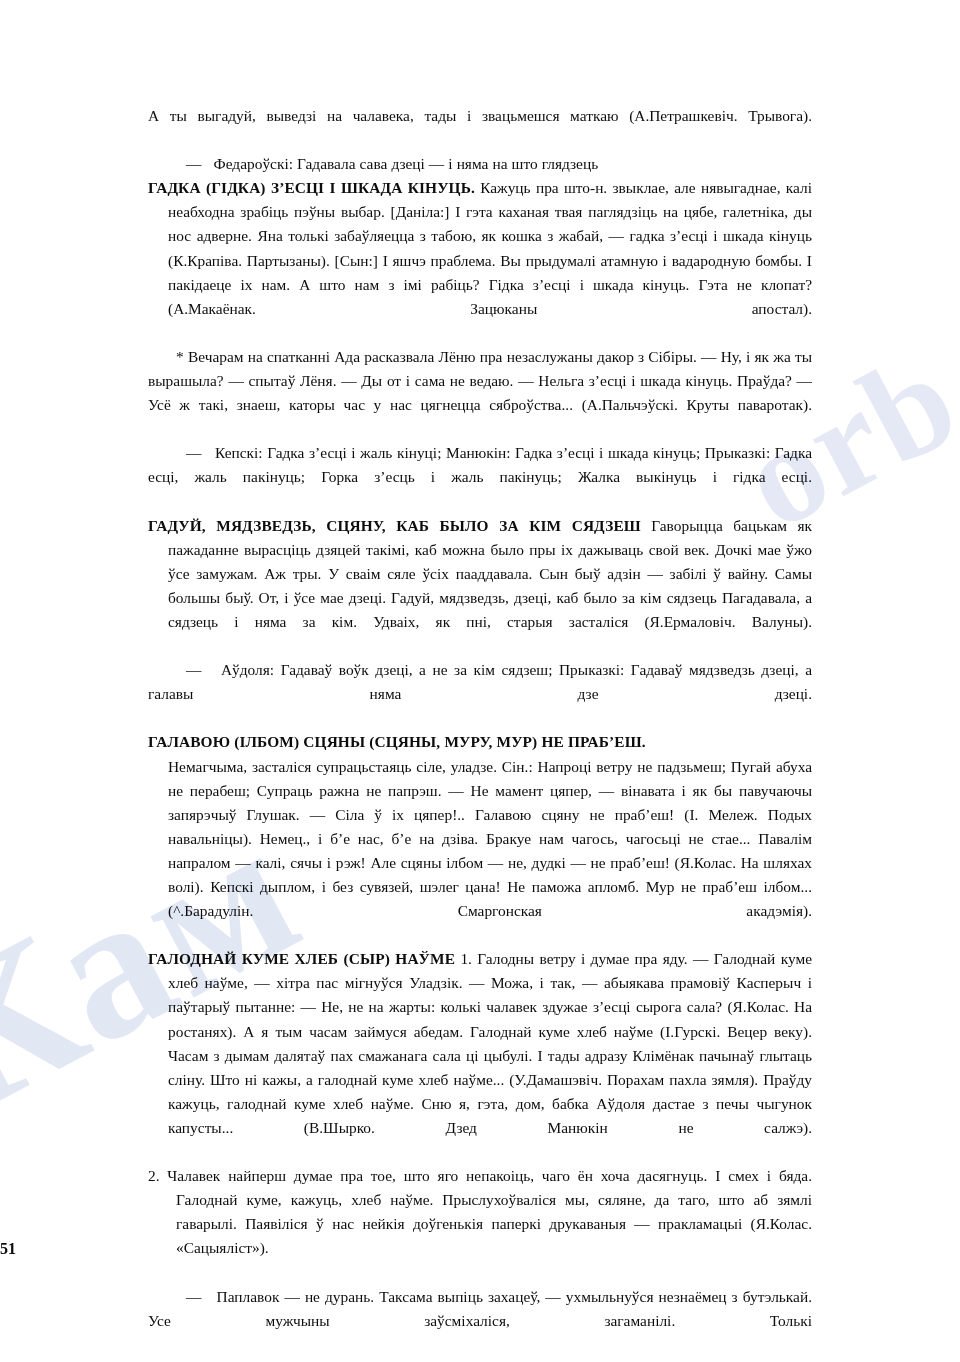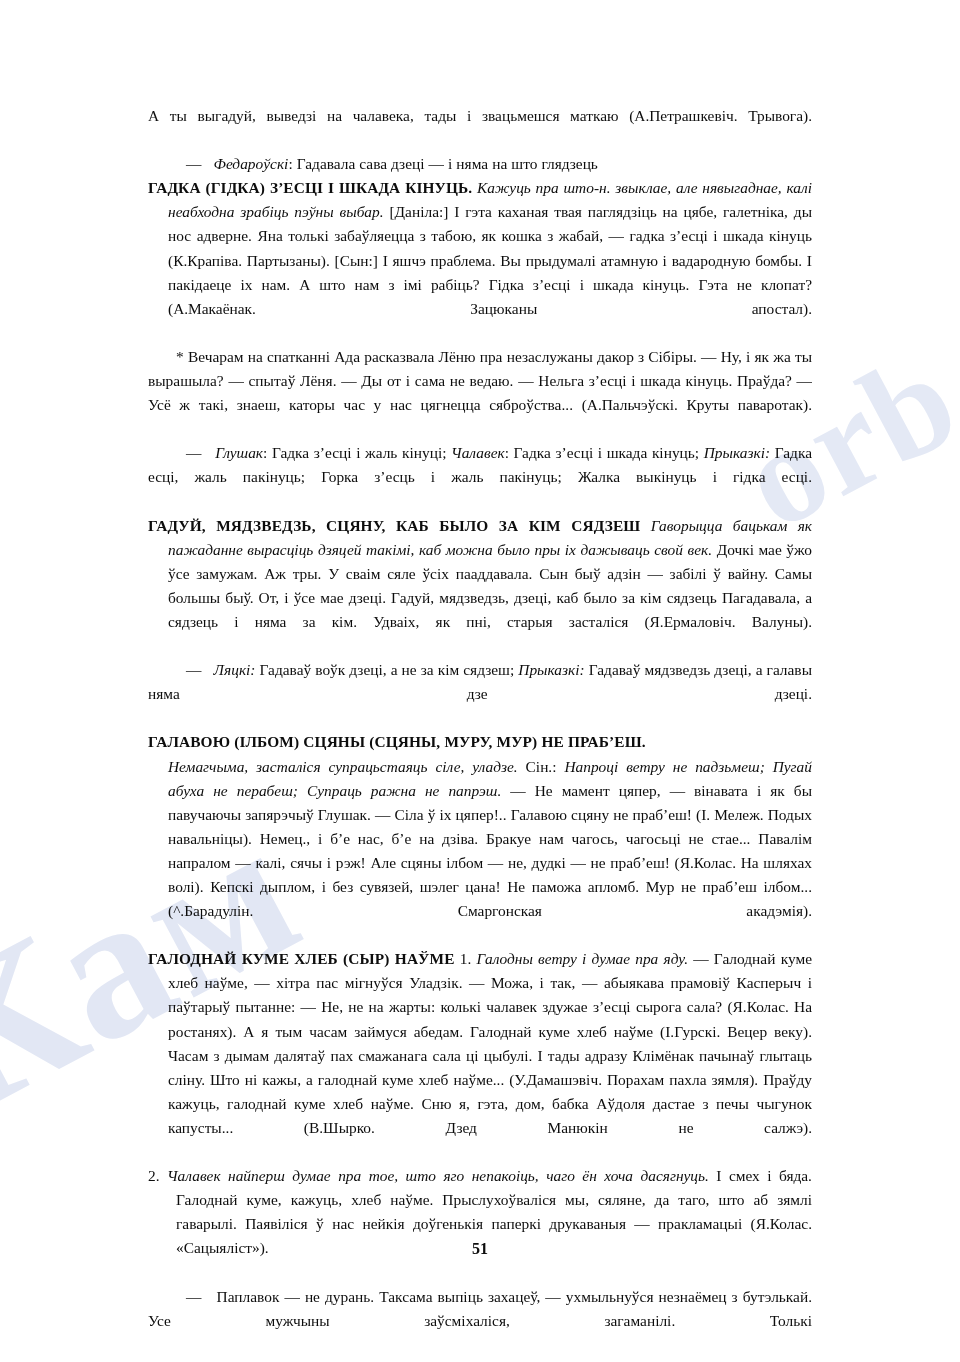--- a/index.html
+++ b/index.html
@@ -100,32 +100,30 @@
   .sense {
     padding-left: 28px;
     text-indent: -28px;
   }
 
   .hw {
     font-weight: 700;
     letter-spacing: 0.1px;
   }
   .it {
-    font-style: italic;
   }
 
   
   .para { word-spacing: 0.2px; }
 
   #page-number {
     position: absolute;
     left: 0;
     right: 0;
     top: 1240px;
-    text-align: center;
     font-size: 16px;
     font-weight: 700;
     font-family: "Liberation Serif", "DejaVu Serif", serif;
     color: #0d0d0d;
     z-index: 1;
   }
 </style>
 </head>
 <body>
 
@@ -142,27 +140,27 @@
 
     <p class="para dash nojust"><span>—</span>&nbsp;&nbsp;&nbsp;<span class="it">Федароўскі</span><span>: Гадавала сава дзеці — і няма на што глядзець</span></p>
 
     <p class="para entry"><span class="hw">ГАДКА (ГІДКА) З’ЕСЦІ І ШКАДА КІНУЦЬ.</span>
       <span class="it">Кажуць пра што-н. звыклае, але нявыгаднае, калі неабходна зрабіць пэўны выбар.</span>
       <span>[Даніла:] І гэта каханая твая паглядзіць на цябе, галетніка, ды нос адверне. Яна толькі забаўляецца з табою, як кошка з жабай, — гадка з’есці і шкада кінуць (К.Крапіва. Партызаны). [Сын:] І яшчэ праблема. Вы прыдумалі атамную і вадародную бомбы. І пакідаеце іх нам. А што нам з імі рабіць? Гідка з’есці і шкада кінуць. Гэта не клопат? (А.Макаёнак. Зацюканы апостал).</span></p>
 
     <p class="para star"><span>*</span>
       <span>Вечарам на спатканні Ада расказвала Лёню пра незаслужаны дакор з Сібіры. — Ну, і як жа ты вырашыла? — спытаў Лёня. — Ды от і сама не ведаю. — Нельга з’есці і шкада кінуць. Праўда? — Усё ж такі, знаеш, каторы час у нас цягнецца сяброўства... (А.Пальчэўскі. Круты паваротак).</span></p>
 
-    <p class="para dash"><span>—</span>&nbsp;&nbsp;&nbsp;<span class="it">Глушак</span>: Гадка з’есці і жаль кінуці; <span class="it">Чалавек</span>: Гадка з’есці і шкада кінуць; <span class="it">Прыказкі:</span> Гадка есці, жаль пакінуць; Горка з’есць і жаль пакінуць; Жалка выкінуць і гідка есці.</p>
+    <p class="para dash"><span>—</span>&nbsp;&nbsp;&nbsp;<span class="it">Кепскі</span>: Гадка з’есці і жаль кінуці; <span class="it">Манюкін</span>: Гадка з’есці і шкада кінуць; <span class="it">Прыказкі:</span> Гадка есці, жаль пакінуць; Горка з’есць і жаль пакінуць; Жалка выкінуць і гідка есці.</p>
 
     <p class="para entry"><span class="hw">ГАДУЙ, МЯДЗВЕДЗЬ, СЦЯНУ, КАБ БЫЛО ЗА КІМ СЯДЗЕШ</span>
       <span class="it">Гаворыцца бацькам як пажаданне вырасціць дзяцей такімі, каб можна было пры іх дажываць свой век.</span>
       <span>Дочкі мае ўжо ўсе замужам. Аж тры. У сваім сяле ўсіх пааддавала. Сын быў адзін — забілі ў вайну. Самы большы быў. От, і ўсе мае дзеці. Гадуй, мядзведзь, дзеці, каб было за кім сядзець Пагадавала, а сядзець і няма за кім. Удваіх, як пні, старыя засталіся (Я.Ермаловіч. Валуны).</span></p>
 
-    <p class="para dash"><span>—</span>&nbsp;&nbsp;&nbsp;<span class="it">Ляцкі:</span> Гадаваў воўк дзеці, а не за кім сядзеш; <span class="it">Прыказкі:</span> Гадаваў мядзведзь дзеці, а галавы няма дзе дзеці.</p>
+    <p class="para dash"><span>—</span>&nbsp;&nbsp;&nbsp;<span class="it">Аўдоля:</span> Гадаваў воўк дзеці, а не за кім сядзеш; <span class="it">Прыказкі:</span> Гадаваў мядзведзь дзеці, а галавы няма дзе дзеці.</p>
 
     <p class="para entry"><span class="hw">ГАЛАВОЮ (ІЛБОМ) СЦЯНЫ (СЦЯНЫ, МУРУ, МУР) НЕ ПРАБ’ЕШ.</span><br><span class="it">Немагчыма, засталіся супрацьстаяць сіле, уладзе.</span>
       <span>Сін.:</span>
       <span class="it">Напроці ветру не падзьмеш; Пугай абуха не перабеш; Супраць ражна не папрэш.</span>
       <span>— Не мамент цяпер, — вінавата і як бы павучаючы запярэчыў Глушак. — Сіла ў іх цяпер!.. Галавою сцяну не праб’еш! (І. Мележ. Подых навальніцы). Немец., і б’е нас, б’е на дзіва. Бракуе нам чагось, чагосьці не стае... Павалім напралом — калі, сячы і рэж! Але сцяны ілбом — не, дудкі — не праб’еш! (Я.Колас. На шляхах волі). Кепскі дыплом, і без сувязей, шэлег цана! Не паможа апломб. Мур не праб’еш ілбом... (^.Барадулін. Смаргонская акадэмія).</span></p>
 
 
     <p class="para entry"><span class="hw">ГАЛОДНАЙ КУМЕ ХЛЕБ (СЫР) НАЎМЕ</span>
       <span>1.</span>
       <span class="it">Галодны ветру і думае пра яду.</span>

